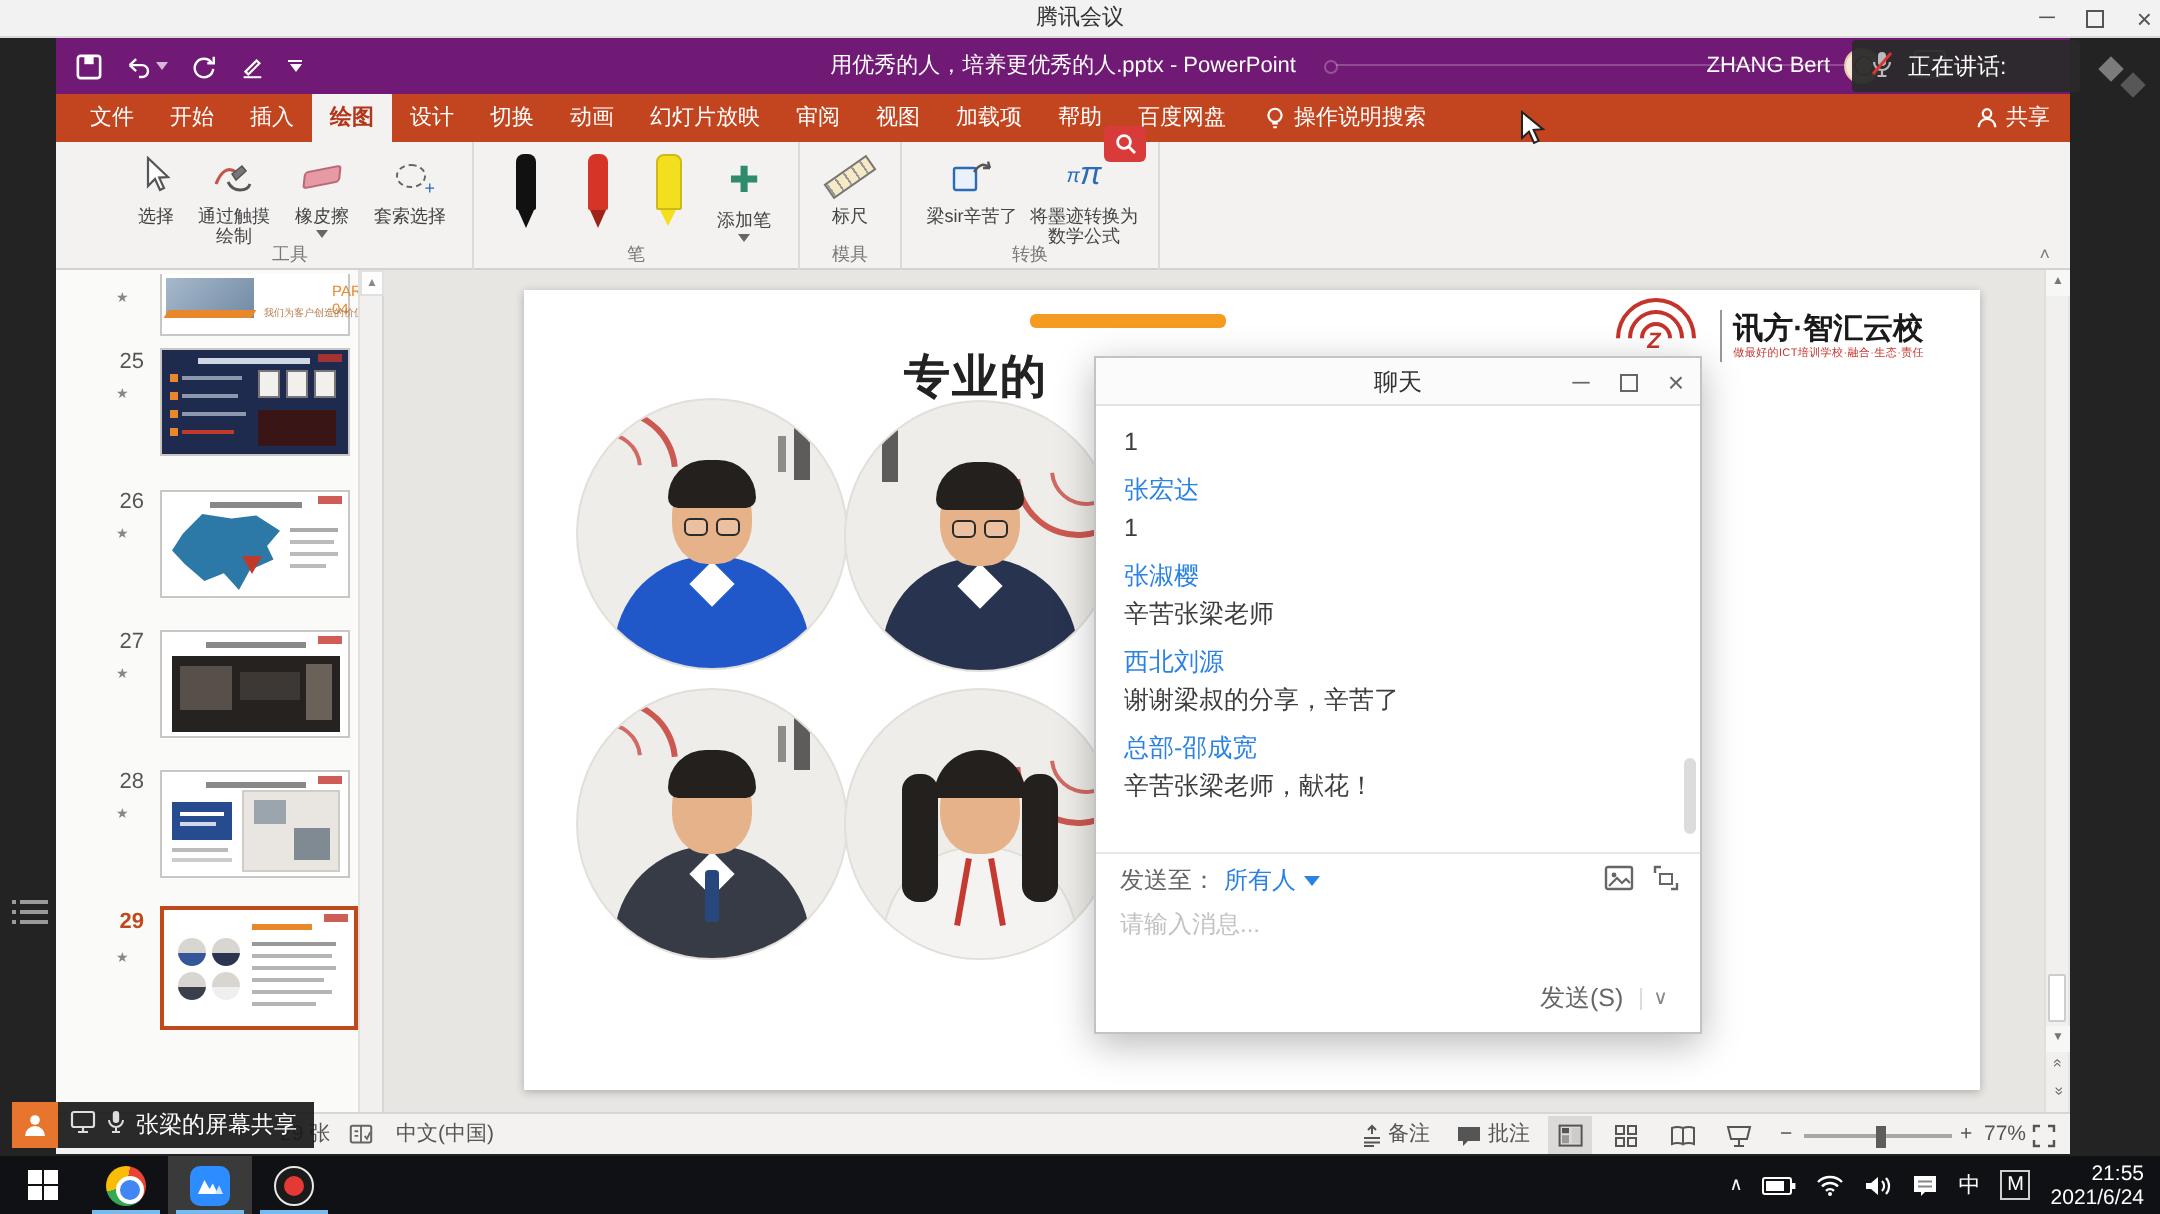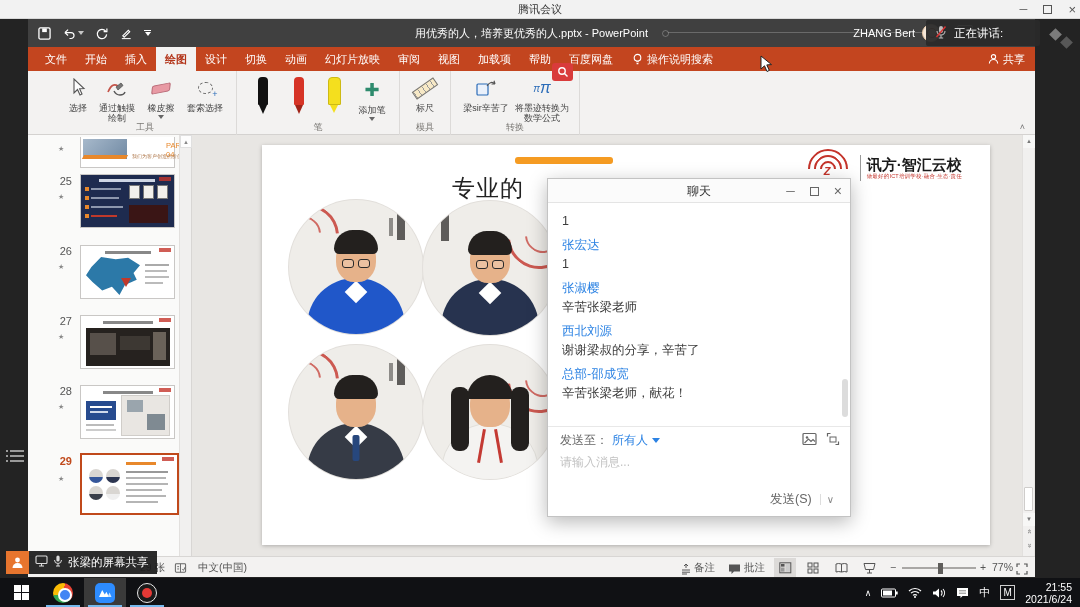--- a/index.html
+++ b/index.html
@@ -9,21 +9,21 @@
 
   
   .tm-bar { left:0; top:0; width:1080px; height:19px; background:#f2f2f2; border-bottom:1px solid #d9d9d9; }
   .tm-title { width:100%; text-align:center; font-size:11px; color:#333; line-height:19px; }
   .tm-controls { right:4px; top:0; height:19px; display:flex; align-items:center; gap:16px; color:#555; }
   .tm-controls span { font-size:11px; line-height:19px; cursor:default; }
   .tm-box { width:9px; height:9px; border:1px solid #555; display:inline-block; }
 
   
   .ppt { left:28px; top:19px; width:1007px; height:558px; background:#f3f2f1; }
-  .ppt-titlebar { left:0; top:0; width:1007px; height:28px; background:#404040; color:#fff; }
+  .ppt-titlebar { left:0; top:0; width:1007px; height:28px; background:#701a75; color:#fff; }
   .qat { left:10px; top:0; height:28px; display:flex; align-items:center; gap:11px; }
   .qat svg { display:block; }
   .caret-dn { width:0; height:0; border-left:3px solid transparent; border-right:3px solid transparent; border-top:4px solid #fff; display:inline-block; }
   .ppt-doc-title { left:0; top:0; width:1007px; text-align:center; font-size:11px; line-height:28px; color:#fff; }
   .ppt-user { right:95px; top:0; height:28px; display:flex; align-items:center; gap:7px; font-size:11px; }
   .avatar { width:18px; height:18px; border-radius:50%; background:#f6e7d8; border:1px solid #e8c9a8; position:relative; overflow:hidden; }
   .avatar:after { content:""; position:absolute; left:4px; top:3px; width:8px; height:8px; border-radius:50%; border:1.5px solid #a5562b; }
   .ribbonopts { right:62px; top:6px; width:16px; height:14px; border:1px solid rgba(255,255,255,.85); border-radius:2px; color:#fff; font-size:8px; text-align:center; line-height:12px; }
   .circuit { left:640px; top:13px; width:270px; height:1px; background:rgba(255,255,255,.22); }
   .circuit:before,.circuit:after { content:""; position:absolute; top:-2px; width:5px; height:5px; border-radius:50%; border:1px solid rgba(255,255,255,.25); }
@@ -65,21 +65,21 @@
   .thumb { position:absolute; left:52px; width:95px; background:#fff; border:1px solid #c9c7c5; }
   .thumb-num { position:absolute; left:14px; width:30px; text-align:right; font-size:11px; color:#555; }
   .thumb-num.cur { color:#c0491b; font-weight:bold; }
   .thumb-star { position:absolute; left:30px; width:14px; font-size:7px; color:#888; }
   .mini-line { position:absolute; background:#9a9a9a; }
   .brandmark { position:absolute; right:3px; top:2px; width:12px; height:4px; background:#c4342b; opacity:.8; }
 
   
   .slide-area { width:843px; height:421px; background:#e8e6e3; position:relative; }
   .slide { position:absolute; left:70px; top:10px; width:728px; height:400px; background:#fff; box-shadow:0 1px 4px rgba(0,0,0,.25); }
-  .slide-title { position:absolute; left:190px; top:28px; font-size:23px; font-weight:normal; color:#222; letter-spacing:1px; }
+  .slide-title { position:absolute; left:190px; top:28px; font-size:23px; font-weight:bold; color:#222; letter-spacing:1px; }
   .accent-bar { position:absolute; left:253px; top:12px; width:98px; height:7px; border-radius:3px; background:#f59b22; }
   .slide-logo { position:absolute; right:28px; top:8px; display:flex; align-items:center; gap:6px; }
   .logo-arcs { width:46px; height:30px; position:relative; }
   .logo-arcs i { position:absolute; border:2.5px solid #c4342b; border-radius:50%; border-bottom-color:transparent; border-right-color:transparent; transform:rotate(45deg); }
   .logo-sep { width:1px; height:26px; background:#999; }
   .logo-txt { font-size:15px; font-weight:bold; color:#1a1a1a; line-height:16px; }
   .logo-tag { font-size:5.5px; color:#c4342b; letter-spacing:.2px; }
   .pcir { position:absolute; width:134px; height:134px; border-radius:50%; background:#efede9; overflow:hidden; box-shadow:0 0 0 1px #e2dfdb; }
   .pcir .arcA { position:absolute; width:64px; height:64px; left:-14px; top:4px; border:3px solid rgba(196,52,43,.8); border-radius:50%; border-bottom-color:transparent; border-right-color:transparent; transform:rotate(40deg); }
   .pcir .arcB { position:absolute; width:36px; height:36px; left:-4px; top:16px; border:2.5px solid rgba(196,52,43,.7); border-radius:50%; border-bottom-color:transparent; border-right-color:transparent; transform:rotate(40deg); }

